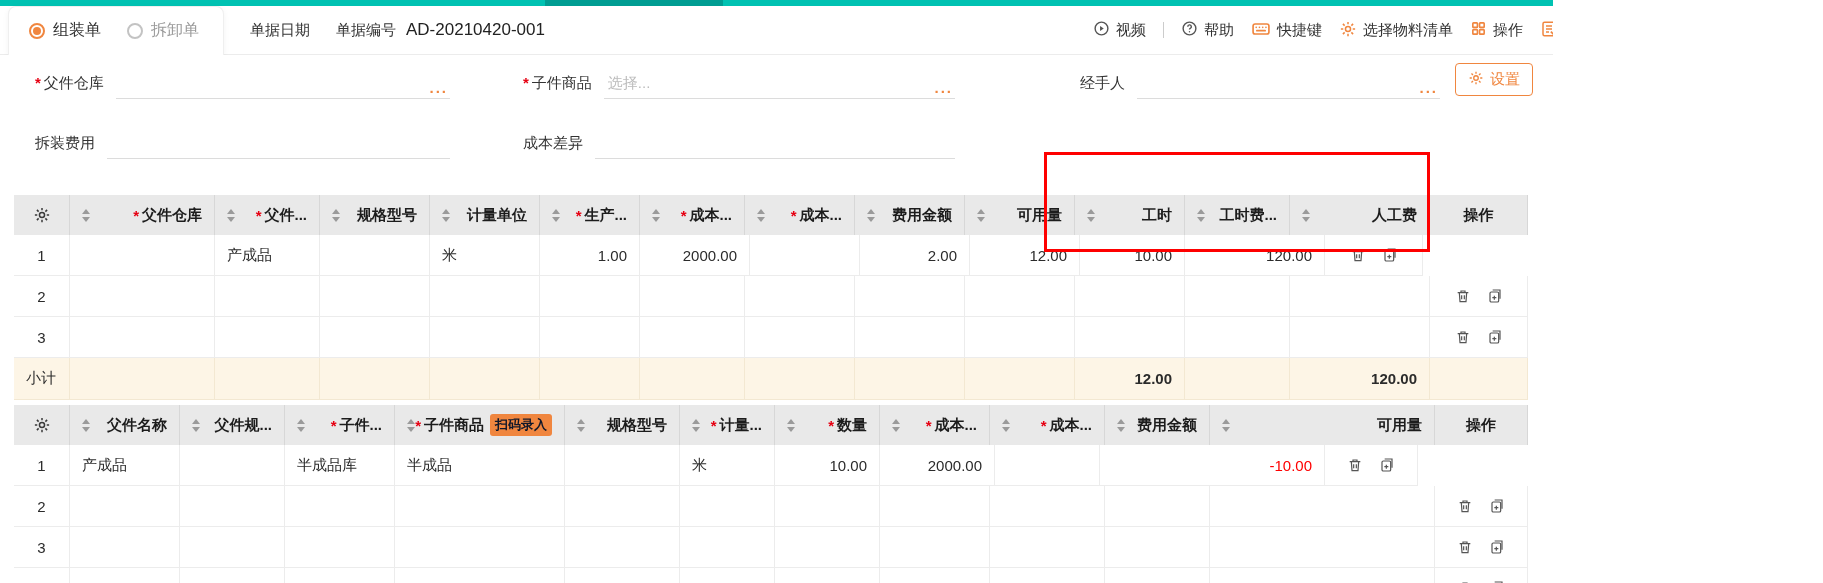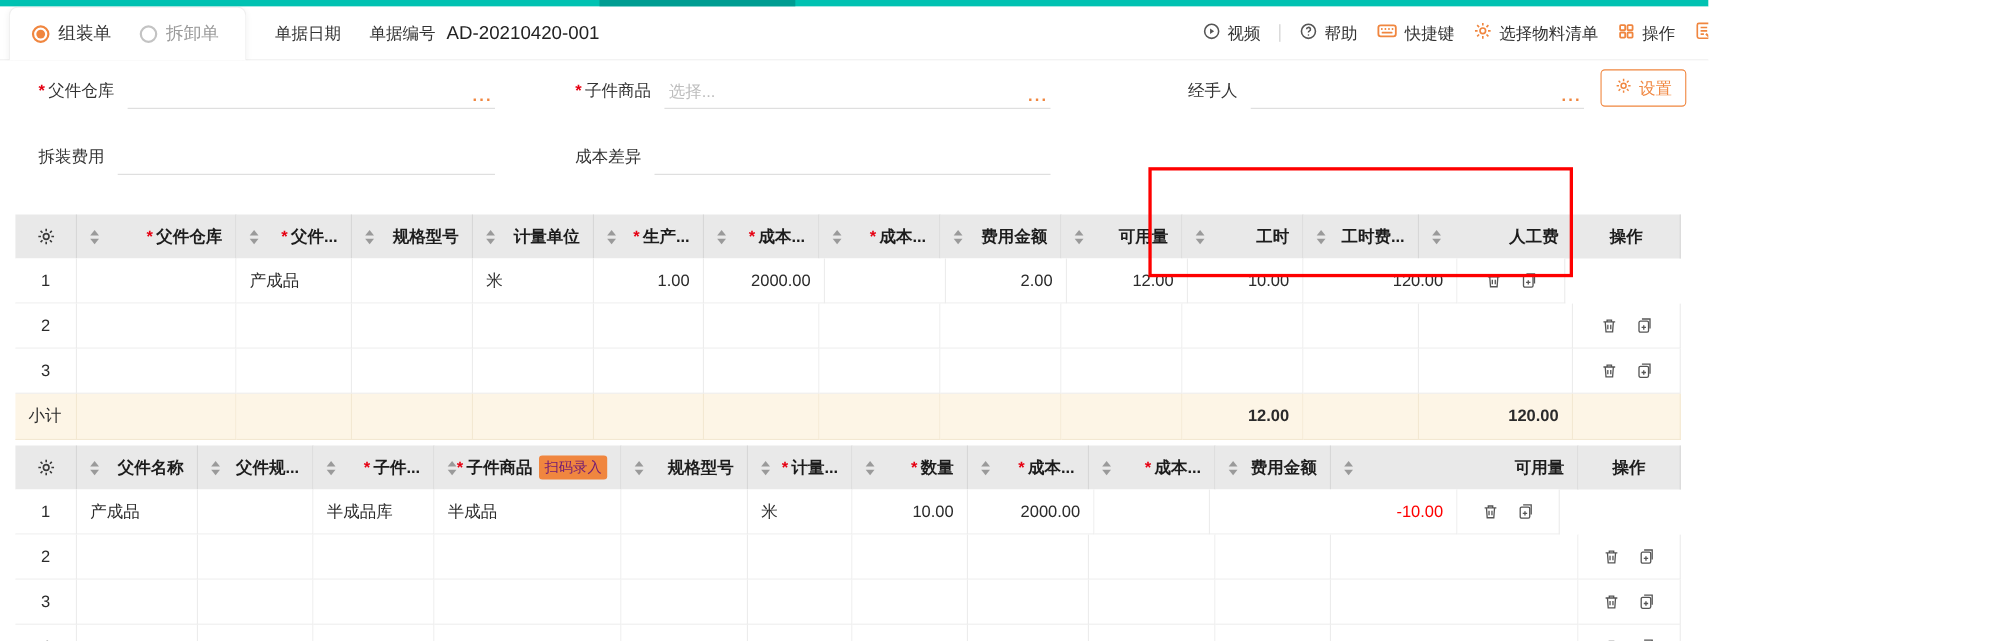--- a/index.html
+++ b/index.html
@@ -27,37 +27,37 @@
   .vsep{width:1px;height:16px;background:#ccc}
   .nav-arrow{width:0;height:0;cursor:pointer}
   .nav-arrow.left{border-top:7px solid transparent;border-bottom:7px solid transparent;border-right:11px solid #f0863f}
   .nav-arrow.right{border-top:7px solid transparent;border-bottom:7px solid transparent;border-left:11px solid #c9c9c9}
   .view-toggle{display:flex;border:1px solid #e0e0e0;border-radius:3px;overflow:hidden}
   .vt{width:37px;height:30px;display:flex;align-items:center;justify-content:center;background:#fff;cursor:pointer}
   .vt-active{background:#f0863f}
 
   
   .form-area{position:absolute;top:55px;left:0;width:1823px;height:140px;background:#fff}
-  .field{position:absolute;display:flex;align-items:center;gap:12px}
+  .field{position:absolute;display:flex;align-items:flex-end;gap:12px}
   .flabel{font-size:15px;color:#333;white-space:nowrap;padding-bottom:6px}
   .req{color:#e60012;font-style:normal;margin-right:3px;font-weight:700}
   .uline{flex:1;height:28px;border-bottom:1px solid #dcdcdc;position:relative;display:flex;align-items:flex-end}
   .dots{position:absolute;right:2px;bottom:2px;color:#f0863f;font-size:15px;font-weight:700;letter-spacing:2px;cursor:pointer}
   .placeholder{color:#bdbdbd;font-size:15px;padding:0 0 5px 4px}
   .settings-btn{position:absolute;left:1455px;top:8px;display:flex;align-items:center;gap:6px;color:#f0863f;border:1px solid #f0863f;border-radius:4px;padding:6px 12px;font-size:15px;cursor:pointer;background:#fff}
 
   
   .grid{position:absolute;left:14px;width:1514px;background:#fff}
   #table1{top:195px}
   #table2{top:405px}
   .tr{display:flex}
   .th{height:40px;background:#e9e9e9;border-right:1px solid #d7d7d7;display:flex;align-items:center;justify-content:space-between;padding:0 12px;font-weight:700;font-size:15px;color:#1c1c1c;cursor:pointer}
   .th-center{justify-content:center;cursor:default}
   .th-label{display:inline-flex;align-items:center}
-  .badge{background:#f0863f;color:#701a75;font-size:13px;font-weight:400;padding:2px 5px;border-radius:3px;margin-left:6px;cursor:pointer}
+  .badge{background:#f0863f;color:#0f172a;font-size:13px;font-weight:700;padding:2px 5px;border-radius:3px;margin-left:6px;cursor:pointer}
   .td{height:41px;border-bottom:1px solid #ececec;border-right:1px solid #ececec;display:flex;align-items:center;padding:0 12px;font-size:15px;color:#2b2b2b;background:#fff}
   .td-center{justify-content:center}
   .td-right{justify-content:flex-end}
   .td-ops{justify-content:center;gap:16px}
   .op{display:inline-flex;cursor:pointer}
   .neg{color:#fe0000}
   .subtotal .td{background:#fdf5e6;border-color:#f3e8d2;height:42px}
   .sub-val{font-weight:700}
   .caret{display:inline-flex;flex-direction:column;gap:3px;cursor:pointer}
   .caret i{width:0;height:0;border-left:4px solid transparent;border-right:4px solid transparent}

